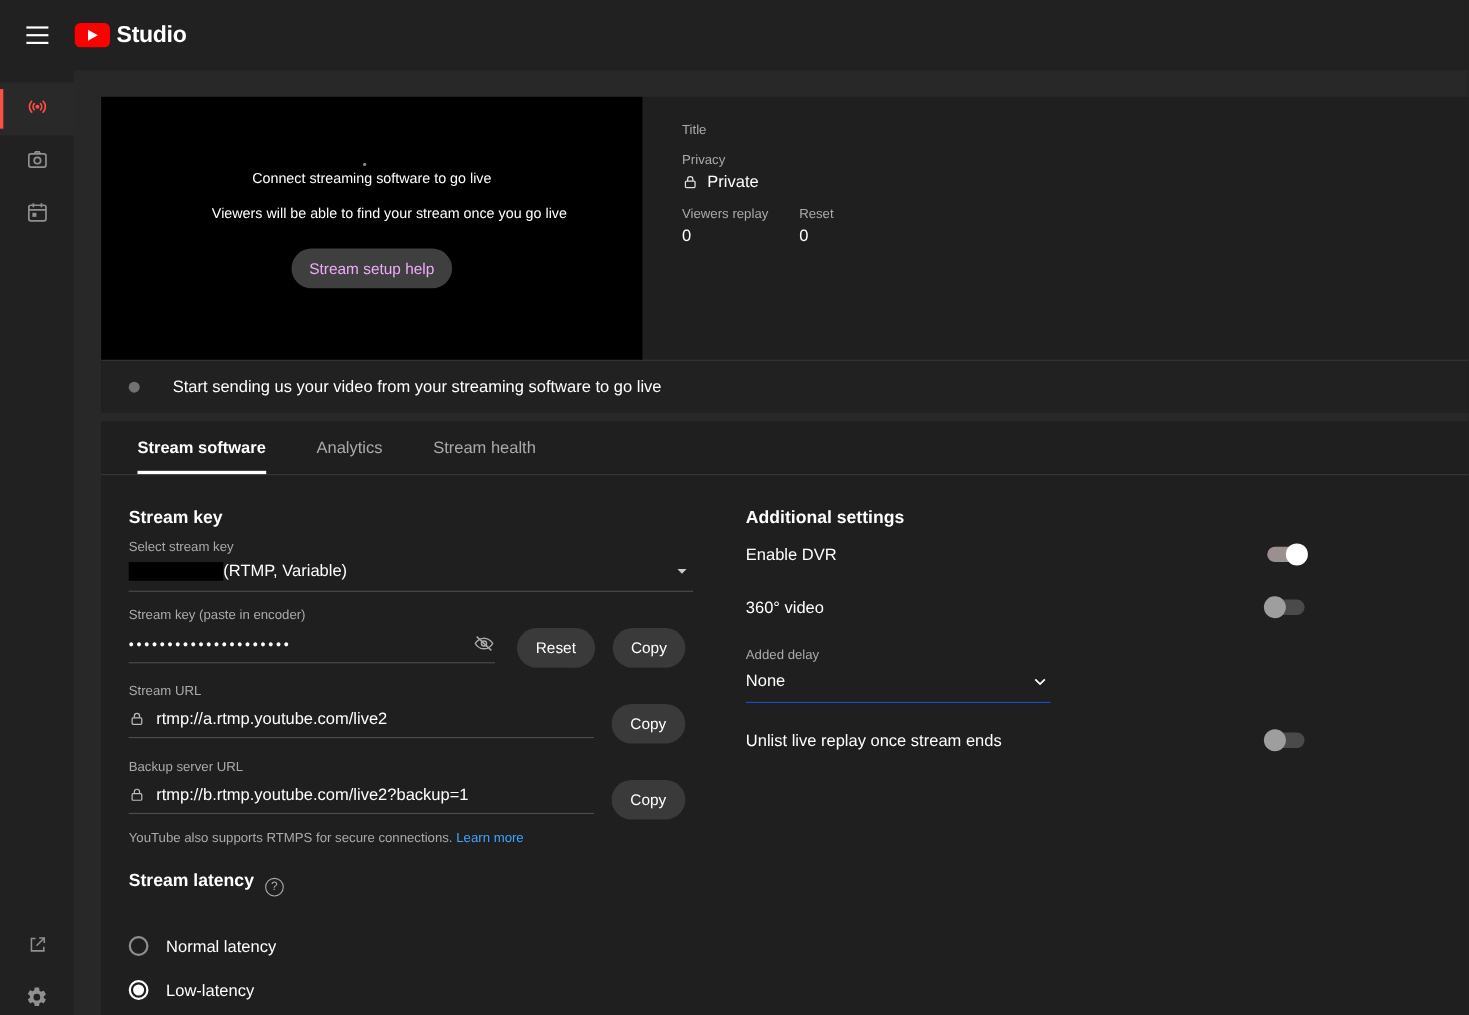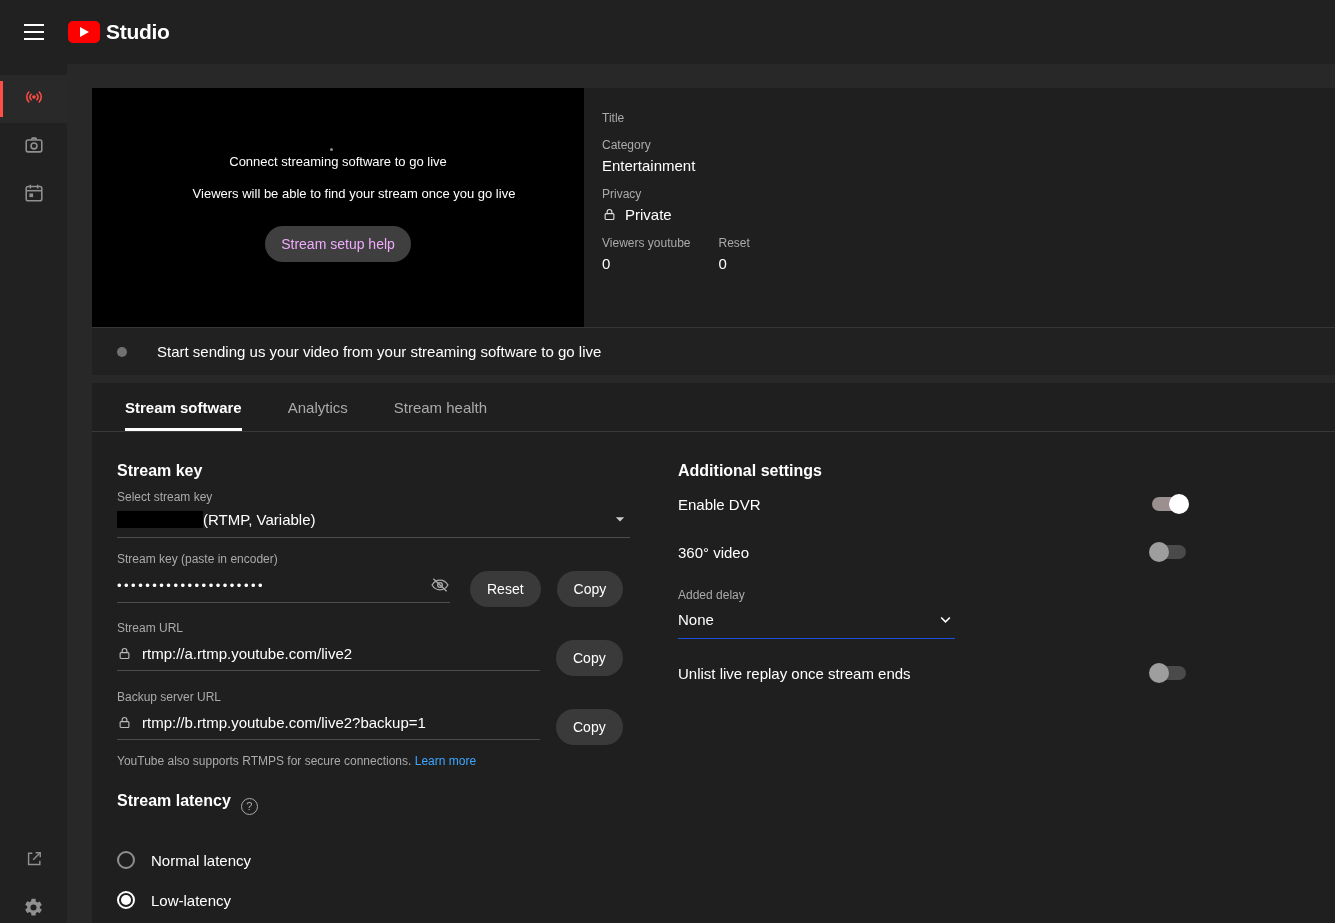--- a/index.html
+++ b/index.html
@@ -37,21 +37,21 @@
   .preview-row { display:flex; height:239px; }
   .preview { width:492px; background:#000; display:flex; flex-direction:column;
     align-items:center; justify-content:center; position:relative; text-align:center; }
   .preview-dot { position:absolute; top:60px; left:50%; margin-left:-8px; width:3px; height:3px;
     background:#888; border-radius:50%; }
   .preview-line1 { font-size:13px; margin-bottom:17px; color:#fff; }
   .preview-line2 { font-size:13px; margin-bottom:25px; color:#fff;margin-left:32px; }
   .setup-btn { height:36px; padding:0 16px; background:#3f3f3f; color:#f0abfc; font-size:14px;
     border:none; border-radius:18px; cursor:pointer; font-family:inherit; }
 
-  .info { flex:1; padding:23px 18px; }
+  .info { flex:1; padding:23px 36px; }
   .info-group { margin-bottom:13px; }
   .info-label { font-size:12px; color:#aaa; margin-bottom:5px; }
   .info-value { font-size:15px; color:#fff; }
   .info-title-value { font-size:16px; }
   .privacy-value { display:flex; align-items:center; gap:8px; }
   .privacy-value .lk { display:flex; color:#e0e0e0; }
   .stats-row { display:flex; }
   .stat { margin-right:28px; }
 
   .statusbar { height:48px; border-top:1px solid #363636; background:#212121;
@@ -205,38 +205,34 @@
         <div class="preview-dot"></div>
         <div class="preview-line1">Connect streaming software to go live</div>
         <div class="preview-line2">Viewers will be able to find your stream once you go live</div>
         <button class="setup-btn">Stream setup help</button>
       </div>
       <div class="info">
         <div class="info-group">
           <div class="info-label">Title</div>
         </div>
         <div class="info-group">
-          <div class="info-label">Category</div>
-          <div class="info-value">Entertainment</div>
-        </div>
-        <div class="info-group">
           <div class="info-label">Privacy</div>
           <div class="info-value privacy-value">
             <span class="lk">
               <svg width="15" height="15" viewBox="0 0 24 24" fill="none" stroke="currentColor" stroke-width="1.8">
                 <rect x="5" y="10.5" width="14" height="9.5" rx="1.5"></rect>
                 <path d="M8.2 10.5V7.8a3.8 3.8 0 0 1 7.6 0v2.7"></path>
               </svg>
             </span>
             <span>Private</span>
           </div>
         </div>
         <div class="stats-row">
           <div class="stat">
-            <div class="info-label">Viewers youtube</div>
+            <div class="info-label">Viewers replay</div>
             <div class="info-value">0</div>
           </div>
           <div class="stat">
             <div class="info-label">Reset</div>
             <div class="info-value">0</div>
           </div>
         </div>
       </div>
     </div>
     <div class="statusbar">

